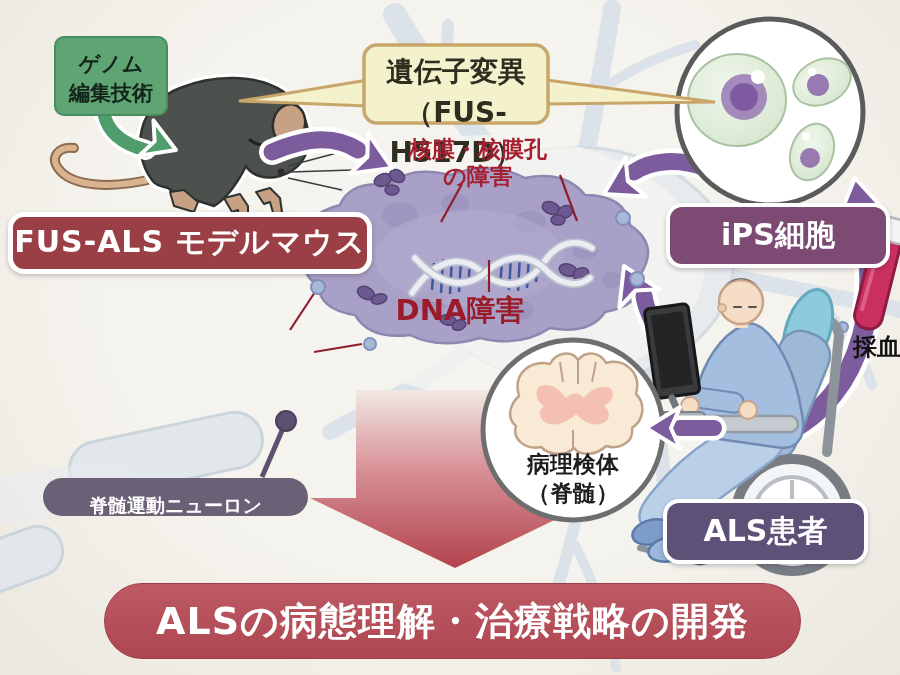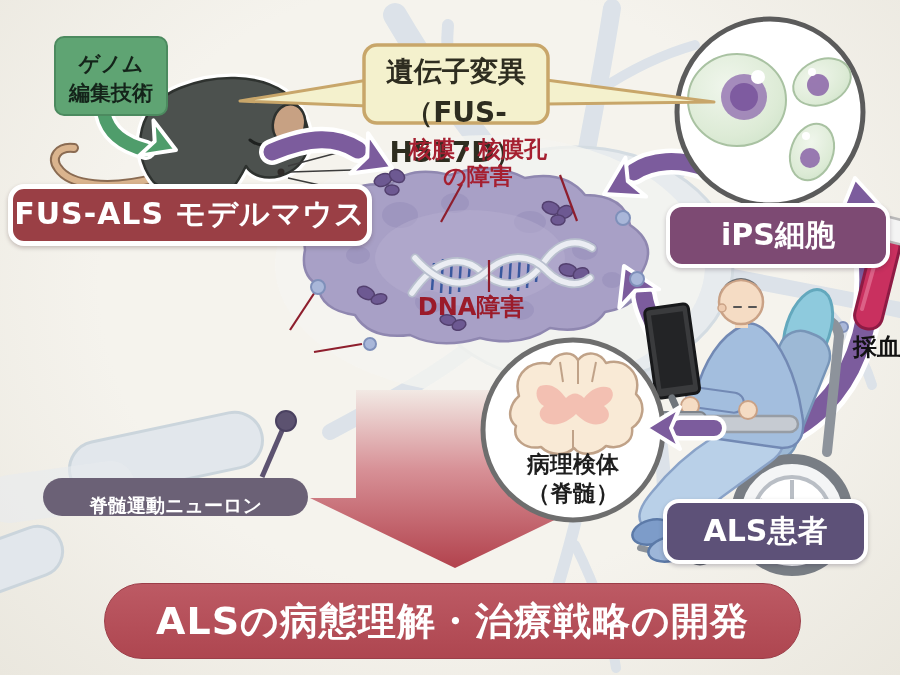--- a/index.html
+++ b/index.html
@@ -6,25 +6,25 @@
   body{font-family:"DejaVu Sans","Liberation Sans",sans-serif;}
   .stage{position:relative;width:900px;height:675px;overflow:hidden;
          background:radial-gradient(ellipse at 50% 42%, #f5f3ed 55%, #eae7de 100%);}
   .stage svg{position:absolute;left:0;top:0;}
   .label{position:absolute;box-sizing:border-box;text-align:center;font-weight:700;}
   .multiline{white-space:pre-line;}
 
   .green-box{left:54px;top:36px;width:114px;height:80px;background:#5fa473;border:2px solid #4c8a5f;
              border-radius:10px;color:#14241a;font-size:21px;line-height:1.4;padding-top:12px;}
   .callout-text{left:364px;top:52px;width:184px;color:#2e2d20;font-size:28px;line-height:1.45;}
-  .mouse-label{left:8px;top:184px;width:364px;height:62px;background:#9a3f45;border:5px solid #ffffff;
+  .mouse-label{left:8px;top:212px;width:364px;height:62px;background:#9a3f45;border:5px solid #ffffff;
                border-radius:16px;color:#ffffff;font-size:30px;line-height:50px;letter-spacing:1px;
                box-shadow:0 2px 4px rgba(60,30,30,.25);}
   .nuc-damage{left:370px;top:136px;width:216px;color:#a51f30;font-size:23px;line-height:1.17;}
-  .dna-damage{left:396px;top:291px;width:150px;color:#9b1b2a;font-size:24px;}
+  .dna-damage{left:385px;top:291px;width:150px;color:#9b1b2a;font-size:29px;}
   .fus-protein{left:96px;top:323px;width:220px;color:#8e1e2e;font-size:24px;line-height:1.2;}
   .ips-label{left:666px;top:203px;width:224px;height:65px;background:#7d4a73;border:4px solid #ffffff;
              border-radius:16px;color:#ffffff;font-size:30px;line-height:56px;
              box-shadow:0 2px 4px rgba(50,30,50,.25);}
   .blood-label{left:851px;top:331px;width:52px;color:#121212;font-size:24px;}
   .patient-label{left:663px;top:452px;width:205px;height:65px;background:#5d5178;border:4px solid #ffffff;
                  border-radius:16px;color:#ffffff;font-size:30px;line-height:56px;
                  box-shadow:0 2px 4px rgba(40,30,60,.25);margin-top:47px;}
   .pathology-text{left:508px;top:450px;width:130px;color:#1e1e1e;font-size:23px;line-height:1.25;}
   .neuron-label{left:43px;top:478px;width:265px;height:38px;background:#6b6176;

